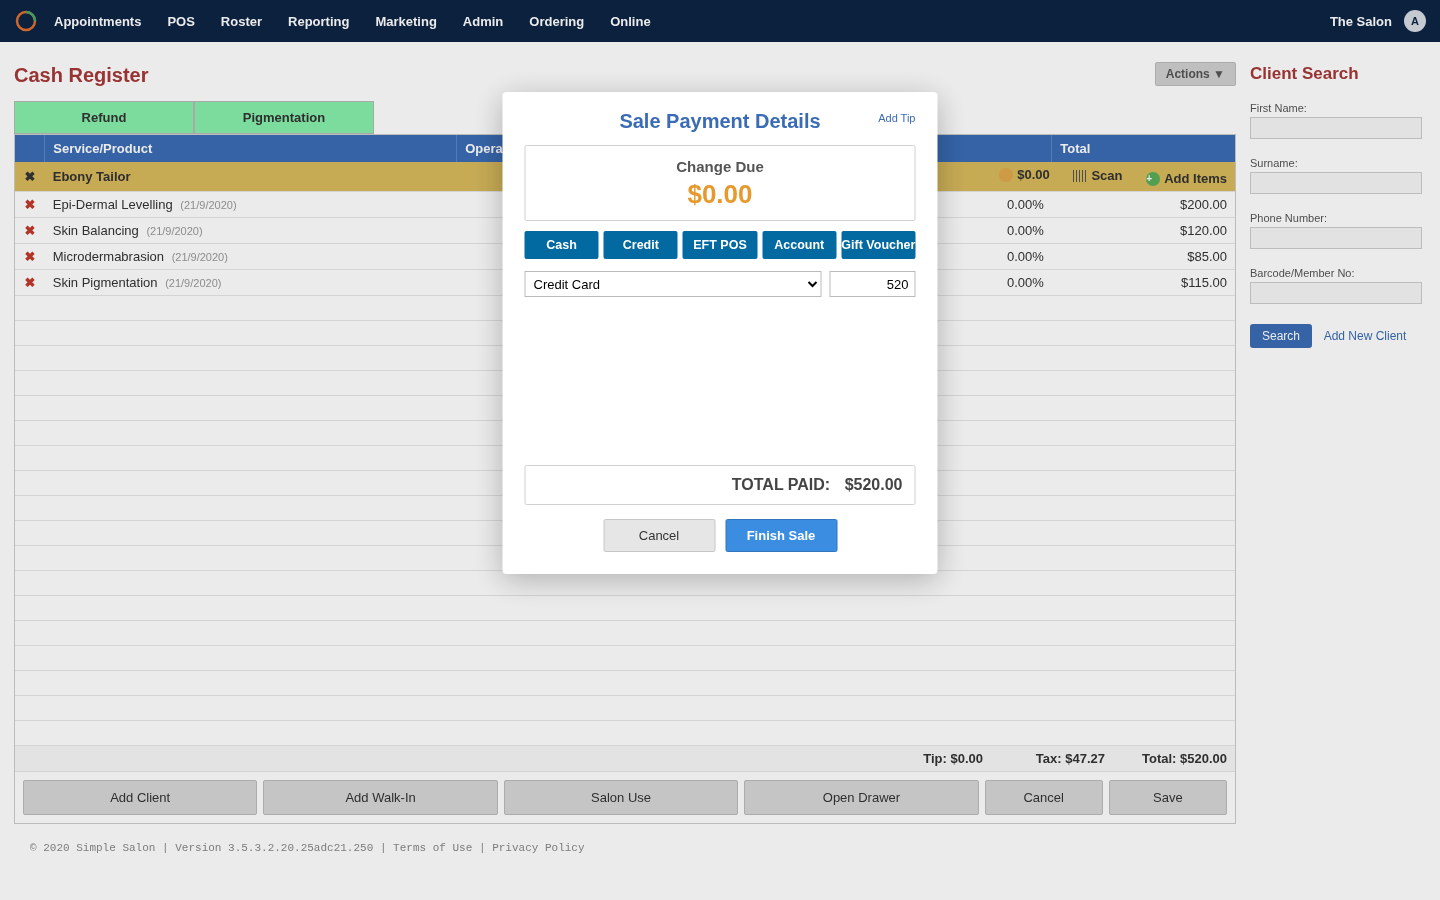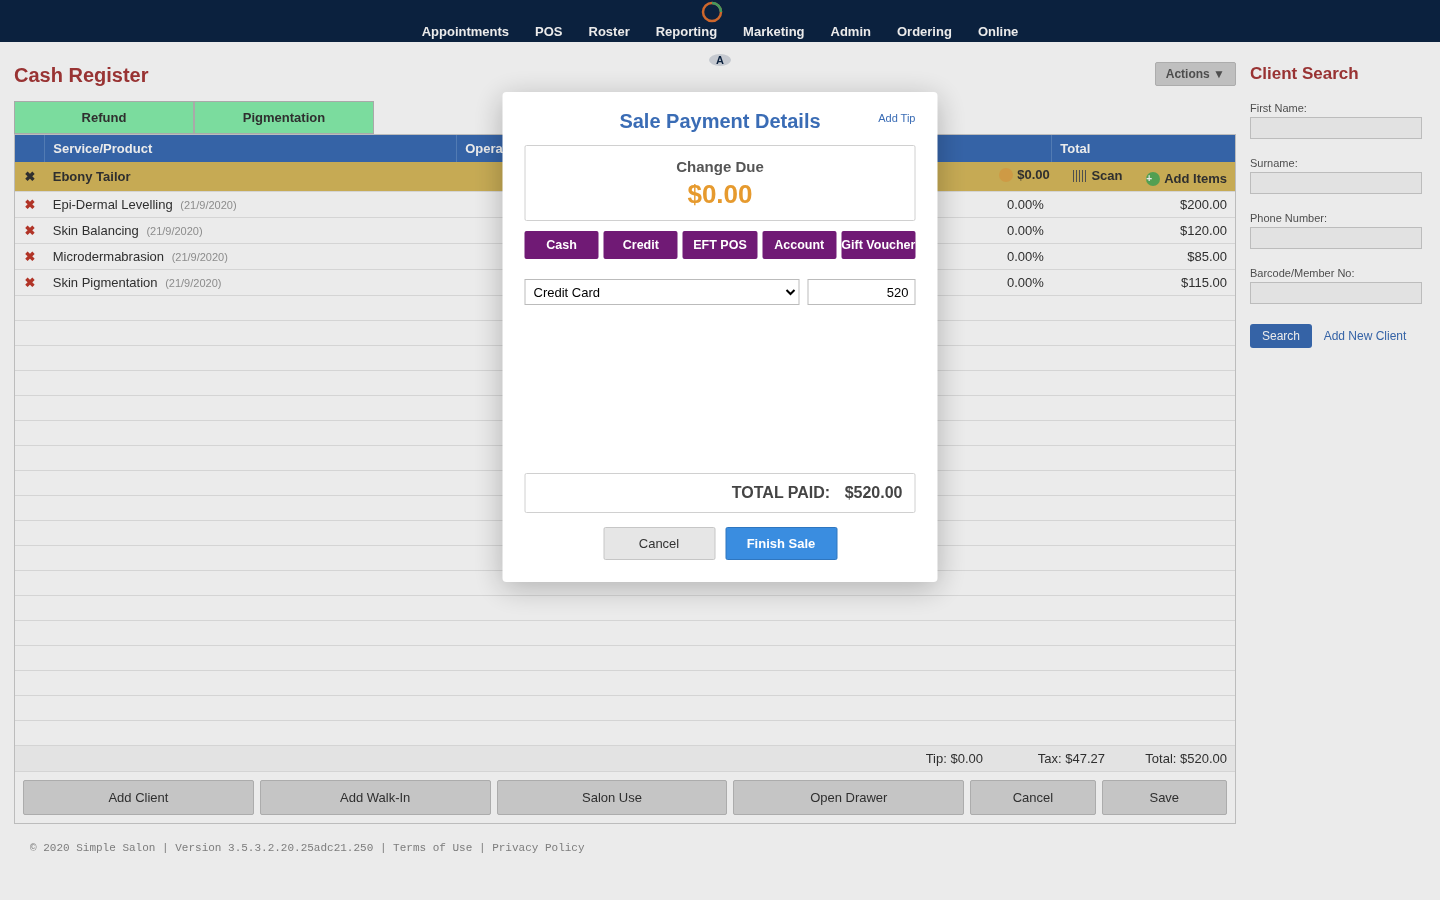--- a/index.html
+++ b/index.html
@@ -1,17 +1,17 @@
 <!DOCTYPE html>
 <html><head>
 <meta charset="utf-8">
 <style>
   * { box-sizing: border-box; }
   html, body { margin:0; padding:0; font-family: -apple-system, BlinkMacSystemFont, "Segoe UI", Helvetica, Arial, sans-serif; font-size:13px; color:#333; background:#fff; height:100%; }
-  .topnav { background:#0d2444; display:flex; align-items:center; height:42px; padding:0 14px;flex-direction:column; }
+  .topnav { background:#0d2444; display:flex; align-items:center; height:42px; padding:0 14px; }
   .logo { width:24px; height:24px; margin-right:16px; }
   .logo svg { display:block; }
   .nav-links { display:flex; gap:26px; }
   .nav-links a { color:#fff; text-decoration:none; font-weight:600; font-size:13px; }
   .nav-links a.active { color:#fff; }
   .spacer { flex:1; }
   .salon-name { color:#fff; font-weight:600; margin-right:12px; font-size:13px;}
   .avatar { width:22px; height:22px; border-radius:50%; background:#d6dbe2; color:#0d2444; display:flex; align-items:center; justify-content:center; font-size:11px; font-weight:600;}
   .main { display:flex; }
   .content { flex:1; padding:14px 14px 0 14px; }
@@ -29,46 +29,46 @@
   tr.client-row td { background:#d7b95c; font-weight:700; color:#333; }
   .del-x { color:#c0392b; font-weight:700; font-size:14px; text-align:center;}
   .date-small { color:#999; font-size:11px; margin-left:4px;}
   .right { text-align:right; padding-right:12px;}
   .center { text-align:center;}
   .client-actions { text-align:right; font-size:12px;}
   .client-actions span { margin-left:10px; display:inline-flex; align-items:center; gap:4px;}
   .icon-circle { display:inline-block; width:14px; height:14px; border-radius:50%; background:#5aad5a; color:#fff; font-size:10px; line-height:14px; text-align:center; font-weight:700;}
   .icon-coin { display:inline-block; width:14px; height:14px; border-radius:50%; background:#e0a84b;}
   .icon-barcode { display:inline-block; width:14px; height:12px; background:repeating-linear-gradient(90deg,#555 0 1px,transparent 1px 3px); vertical-align:middle;}
-  .totals-row td { text-align:right; font-weight:400; font-size:13px; padding-right:14px; background:#f7f7f7;margin-top:31px;}
+  .totals-row td { text-align:right; font-weight:700; font-size:13px; padding-right:14px; background:#f7f7f7;margin-top:31px;}
   .btnbar { display:flex; gap:6px; padding:8px; }
-  .btnbar button { flex:1; padding:9px 9px; background:#d6d6d6; border:1px solid #bbb; border-radius:2px; font-size:13px; color:#333;}
+  .btnbar button { flex:1; padding:9px 0; background:#d6d6d6; border:1px solid #bbb; border-radius:2px; font-size:13px; color:#333;}
   .btnbar button.wide { flex:1.2; }
   .btnbar button.primary { background:#a8c4d6; }
   .sidebar { width:190px; padding:14px 18px 0 0; }
   .sidebar h2 { color:#a63838; font-size:17px; margin:8px 0 12px 0; font-weight:700;}
   .field-label { font-size:11px; color:#555; margin:18px 0 3px 0;}
   .field-input { width:100%; border:1px solid #ccc; height:22px; background:#f6f6f6; padding:0 4px; font-size:12px;}
   .search-btn { background:#3a6cb5; color:#fff; border:none; padding:5px 12px; border-radius:3px; font-size:12px; margin-top:10px; margin-right:8px;}
   .link { color:#3a6cb5; font-size:12px; text-decoration:none;}
   .footer { clear:both; padding:18px 16px 10px; font-size:11px; color:#888;font-family:Liberation Mono, monospace;}
   .footer a { color:#888; text-decoration:none; }
   
   .overlay { position:fixed; inset:0; background:rgba(0,0,0,0.08);}
   .modal { position:fixed; left:50%; top:92px; transform:translateX(-50%); width:435px; background:#fff; border-radius:4px; box-shadow:0 6px 30px rgba(0,0,0,0.25); padding:18px 22px 22px; }
   .modal-title { text-align:center; color:#3a6cb5; font-weight:700; font-size:20px; }
   .add-tip { position:absolute; right:22px; top:20px; color:#3a6cb5; font-size:11px;}
   .change-box { border:1px solid #d0d0d0; border-radius:2px; padding:12px 0 10px; margin-top:12px; text-align:center;}
   .change-label { font-weight:700; color:#555; font-size:15px;}
   .change-amt { color:#e69a2e; font-weight:700; font-size:26px; margin-top:4px;}
   .pay-row { display:flex; gap:5px; margin-top:10px;}
-  .pay-row button { flex:1; background:#701a75; color:#fff; border:none; padding:7px 0; border-radius:2px; font-size:12.5px; font-weight:600;}
-  .method-row { display:flex; gap:8px; margin-top:20px;}
+  .pay-row button { flex:1; background:#0369a1; color:#fff; border:none; padding:7px 0; border-radius:2px; font-size:12.5px; font-weight:600;}
+  .method-row { display:flex; gap:8px; margin-top:12px;}
   .method-select { flex:1; border:1px solid #bbb; height:26px; font-size:13px; padding:0 4px; background:#fff;}
-  .amount-input { width:108px; border:1px solid #bbb; height:26px; text-align:right; padding:0 6px; font-size:13px;}
+  .amount-input { width:86px; border:1px solid #bbb; height:26px; text-align:right; padding:0 6px; font-size:13px;}
   .total-paid { border:1px solid #d0d0d0; border-radius:2px; margin-top:168px; padding:10px 12px; text-align:right; font-weight:700; font-size:16px; color:#444;}
   .total-paid .amt { margin-left:10px;}
   .modal-btns { display:flex; justify-content:center; gap:10px; margin-top:14px;}
   .modal-btns button { width:112px; padding:8px 0; border-radius:2px; font-size:13px; border:1px solid #c6c6c6;}
   .modal-btns .cancel { background:#e6e6e6; color:#333;}
   .modal-btns .finish { background:#3a8de0; color:#fff; border-color:#2f76bf; font-weight:600;}
 </style>
 </head>
 <body>
 

